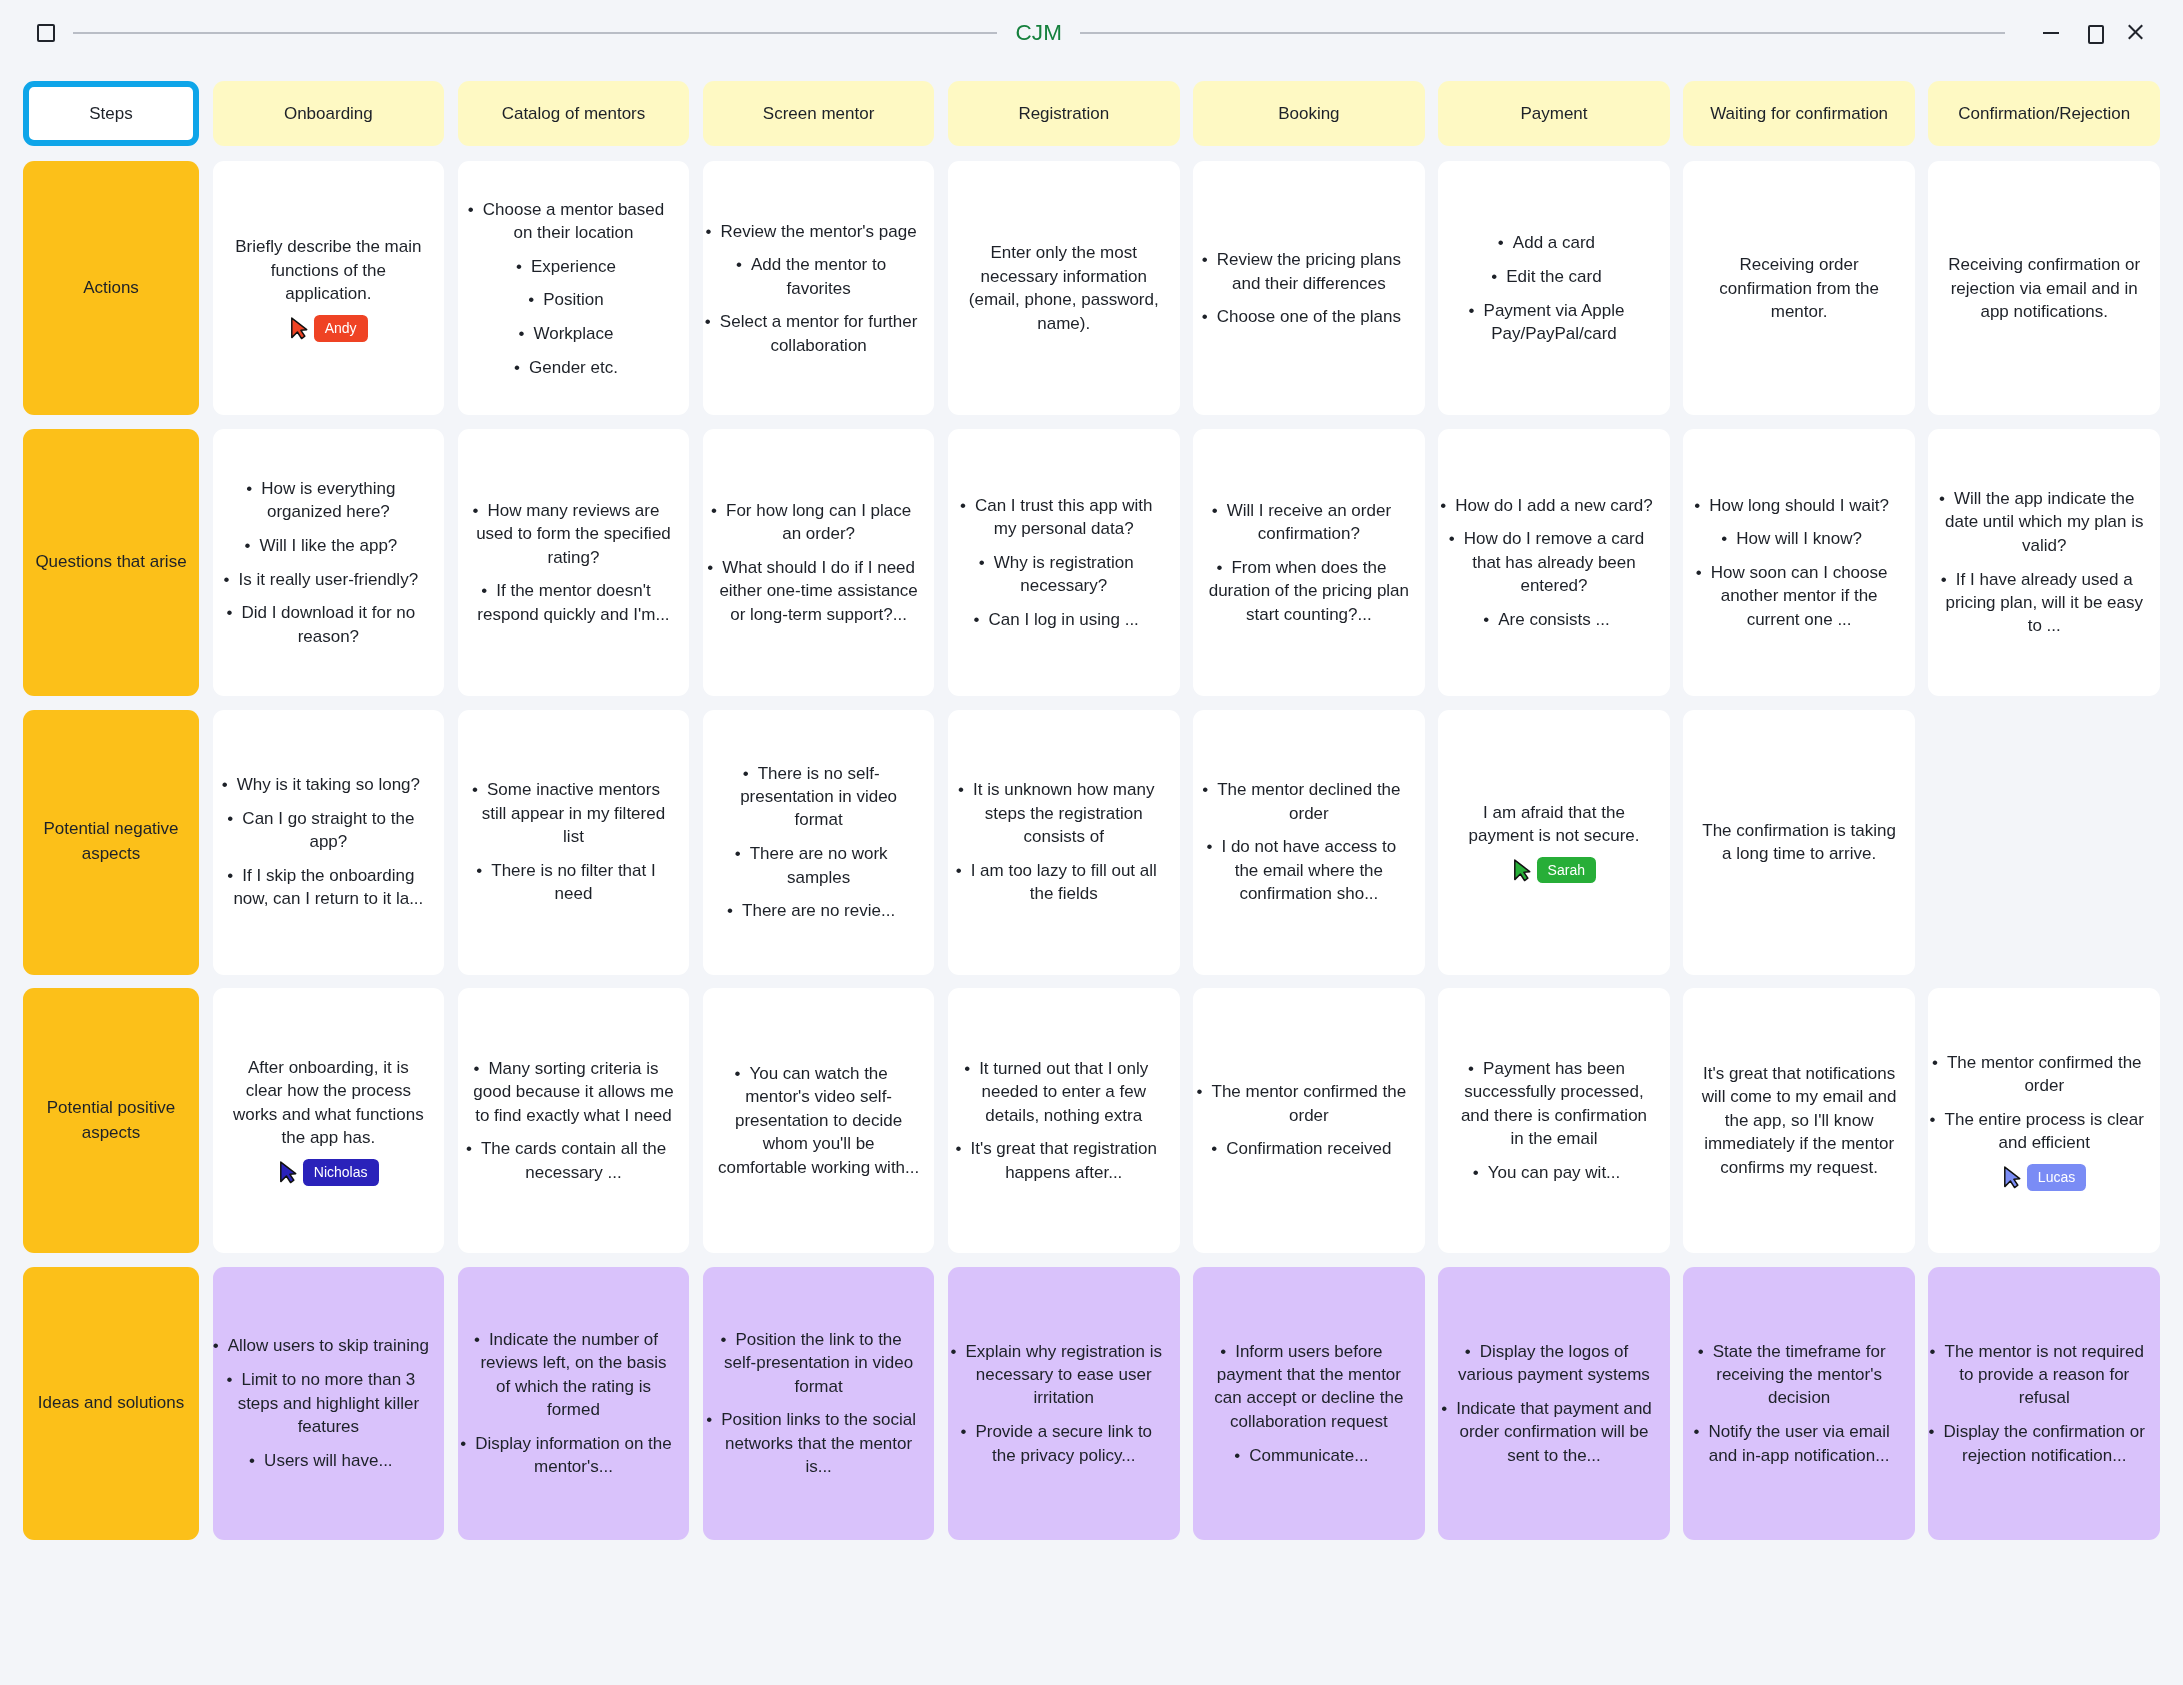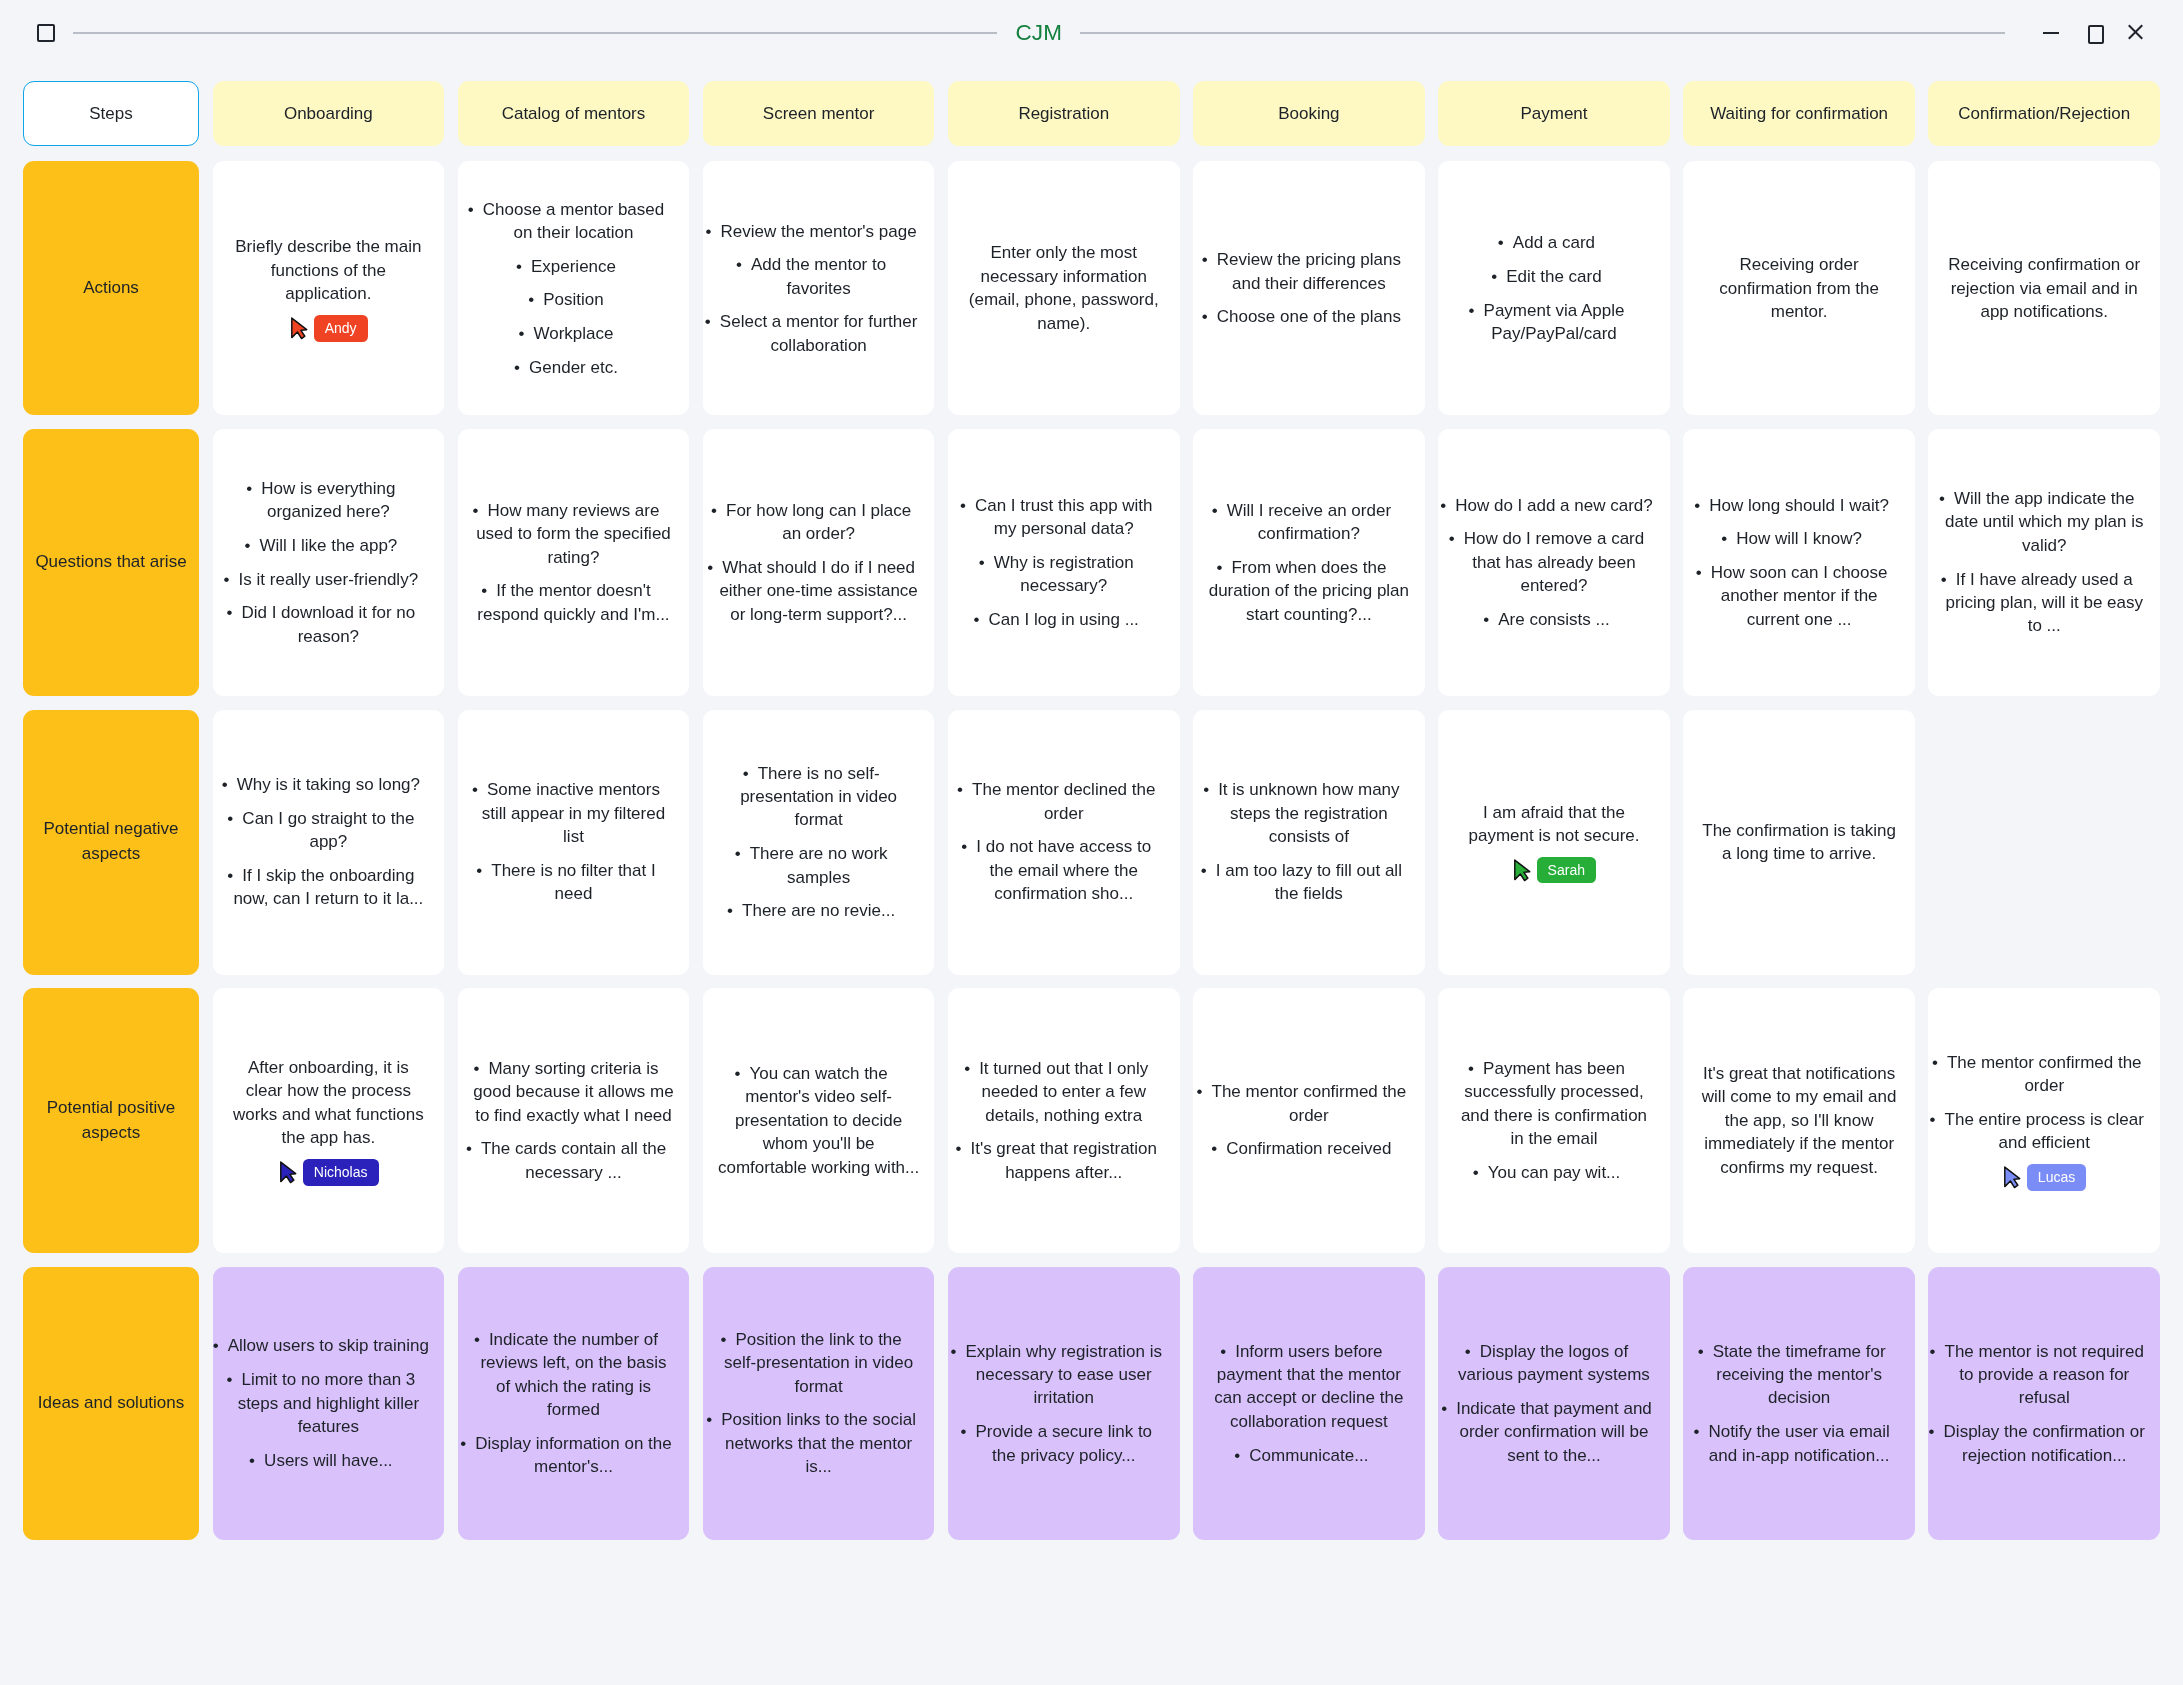--- a/index.html
+++ b/index.html
@@ -87,21 +87,21 @@
     align-items: center;
     justify-content: center;
     text-align: center;
     font-size: 17px;
     color: #1d2128;
     padding: 4.1px 6.8px;
     line-height: 1.2;
   }
   .col-head.steps {
     background: #ffffff;
-    border: 1px solid #0ea5e9;
+    border: 6px solid #0ea5e9;
   }
 
   .row-head {
     border-radius: 11px;
     background: #fcc019;
     display: flex;
     align-items: center;
     justify-content: center;
     text-align: center;
     font-size: 17px;
@@ -330,28 +330,28 @@
         </div>
         <div class="cell">
           <ul>
             <li><span class="bullet"></span><span>There is no self-presentation in video format</span></li>
             <li><span class="bullet"></span><span>There are no work samples</span></li>
             <li><span class="bullet"></span><span>There are no revie...</span></li>
           </ul>
         </div>
         <div class="cell">
           <ul>
+            <li><span class="bullet"></span><span>It is unknown how many steps the registration consists of</span></li>
+            <li><span class="bullet"></span><span>I am too lazy to fill out all the fields</span></li>
+          </ul>
+        </div>
+        <div class="cell">
+          <ul>
             <li><span class="bullet"></span><span>The mentor declined the order</span></li>
             <li><span class="bullet"></span><span>I do not have access to the email where the confirmation sho...</span></li>
-          </ul>
-        </div>
-        <div class="cell">
-          <ul>
-            <li><span class="bullet"></span><span>It is unknown how many steps the registration consists of</span></li>
-            <li><span class="bullet"></span><span>I am too lazy to fill out all the fields</span></li>
           </ul>
         </div>
         <div class="cell">
           <p>I am afraid that the payment is not secure.</p>
           <div class="cursor-badge">
             <svg class="arrow" viewBox="0 0 22 26" xmlns="http://www.w3.org/2000/svg">
               <path d="M3 2 L3 23 L9 17 L13.5 24 L17 21.5 L12.8 15.2 L19 14.5 Z" fill="#27ae38" stroke="#111" stroke-width="1.6" stroke-linejoin="round"></path>
             </svg>
             <span class="label" style="background: rgb(39, 174, 56);">Sarah</span>
           </div>

